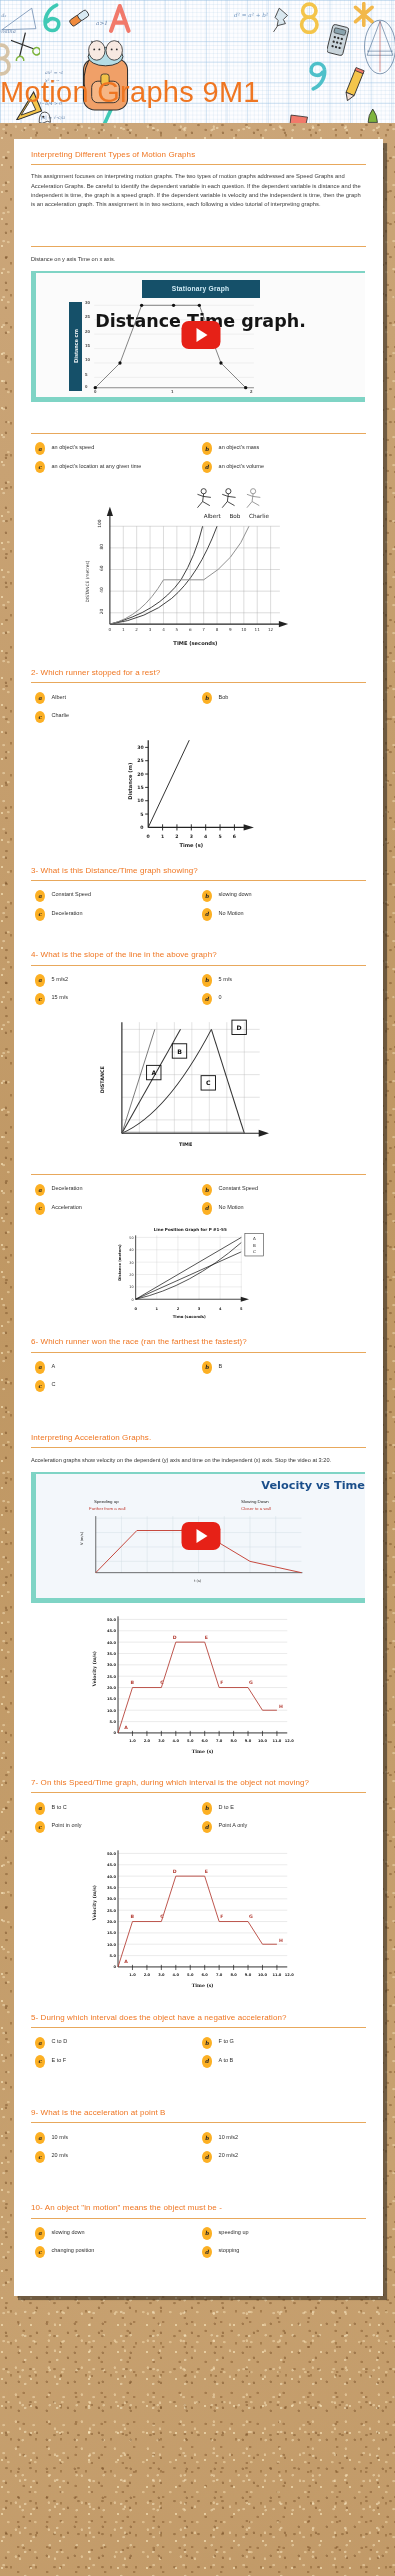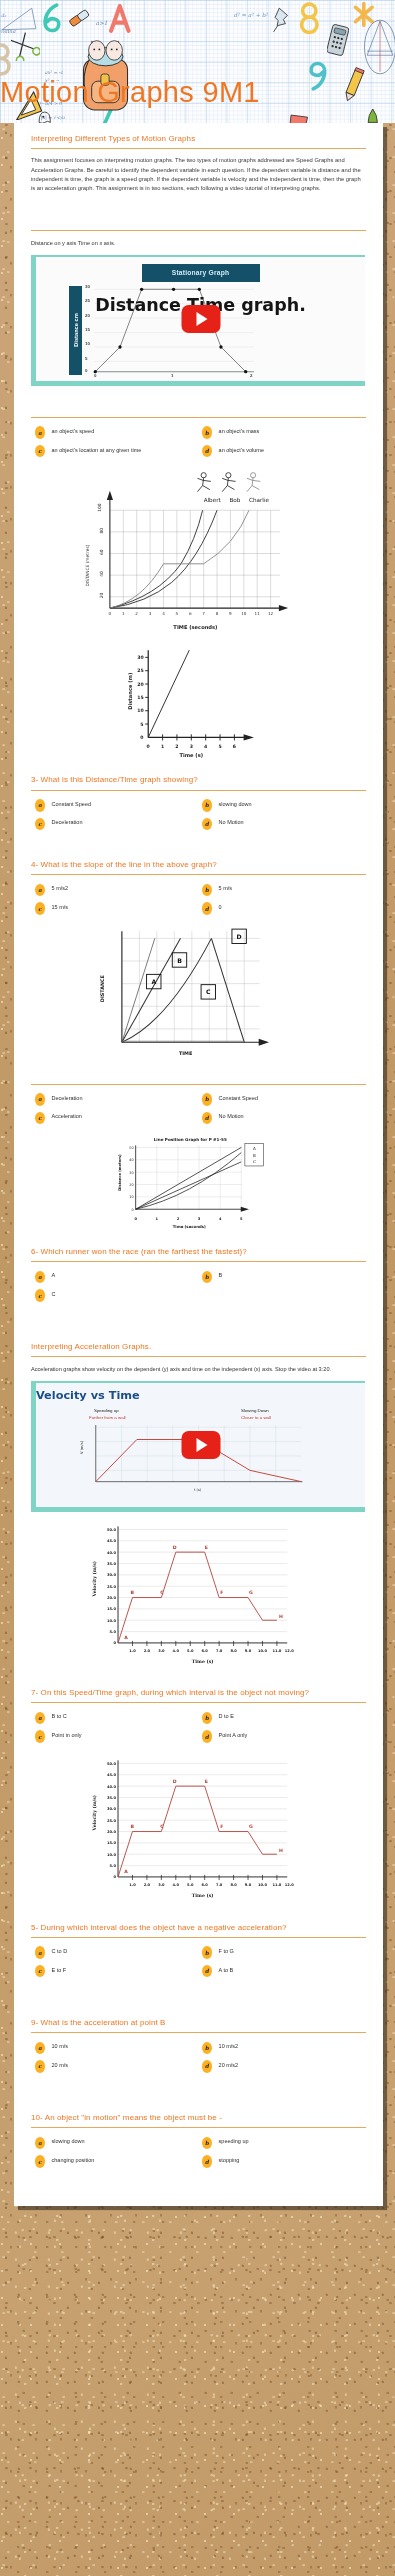--- a/index.html
+++ b/index.html
@@ -70,21 +70,21 @@
     font-size: 29px;
     font-weight: 400;
     letter-spacing: 0.3px;
     color: #ef7622;
     z-index: 6;
   }
 
   
   .sheet {
     position: relative;
-    margin: 0 auto;
+    margin: 16px auto;
     width: 369px;
     background: #ffffff;
     box-shadow: 4.1px 4.1px 0 rgba(40,34,28,.55);
   }
   .sheet-inner { padding: 0 14.4px 17.5px 14.4px; }
 
   
   .block { padding-top: 11.3px; }
   .q-title {
     color: #ef7622;
@@ -213,21 +213,21 @@
   .play-btn .tri {
     width: 0; height: 0;
     border-left: 11.3px solid #fff;
     border-top: 7.2px solid transparent;
     border-bottom: 7.2px solid transparent;
     margin-left: 2.6px;
   }
   .video-frame.velocity { background: #f3f7fb; }
   .vel-title {
     position: absolute; left: 0; right: 0; top: 5.2px;
-    text-align: left; font-size: 11.3px; font-weight: 700;
+    text-align: right; font-size: 11.3px; font-weight: 700;
     color: #1a4e8a; font-family: "DejaVu Sans", sans-serif;
   }
   .vel-lbl {
     position: absolute; font-size: 4.4px; color: #333;
   }
 
   
   .fig { margin: 5.2px 3.1px 3.1px 3.1px; text-align: center; }
   .fig svg { display: block; margin: 0 auto; }
 
@@ -526,20 +526,39 @@
             <text x="256" y="286">8</text>
           <text x="282" y="286">9</text>
             <text x="308" y="286">10</text>
             <text x="334" y="286">11</text>
           <text x="360" y="286">12</text>
         </g>
         <text x="214" y="312" font-size="10" fill="#222" text-anchor="middle" font-family="DejaVu Sans" font-weight="bold">TIME   (seconds)</text>
       </svg>
     </div>
 
+    <div class="block">
+      <div class="q-title">2- Which runner stopped for a rest?</div>
+      <div class="rule"></div>
+      <div class="options">
+        <div class="opt">
+          <div class="opt-letter">a</div>
+          <div class="opt-text">Albert</div>
+        </div>
+        <div class="opt">
+          <div class="opt-letter">b</div>
+          <div class="opt-text">Bob</div>
+        </div>
+        <div class="opt">
+          <div class="opt-letter">c</div>
+          <div class="opt-text">Charlie</div>
+        </div>
+        <div></div>
+      </div>
+    </div>
 
     <div class="fig">
       <svg width="155" height="118" viewBox="0 0 300 230">
         <line x1="52" y1="14" x2="52" y2="184" stroke="#222" stroke-width="2.4"></line>
         <line x1="52" y1="184" x2="244" y2="184" stroke="#222" stroke-width="2.4"></line>
         <polygon points="258,184 238,178 238,190" fill="#222"></polygon>
         <path d="M52 184 L132 14" fill="none" stroke="#222" stroke-width="1.8"></path>
         <g stroke="#222" stroke-width="1.8">
           <line x1="46" y1="28" x2="52" y2="28"></line>
           <line x1="46" y1="54" x2="52" y2="54"></line>

